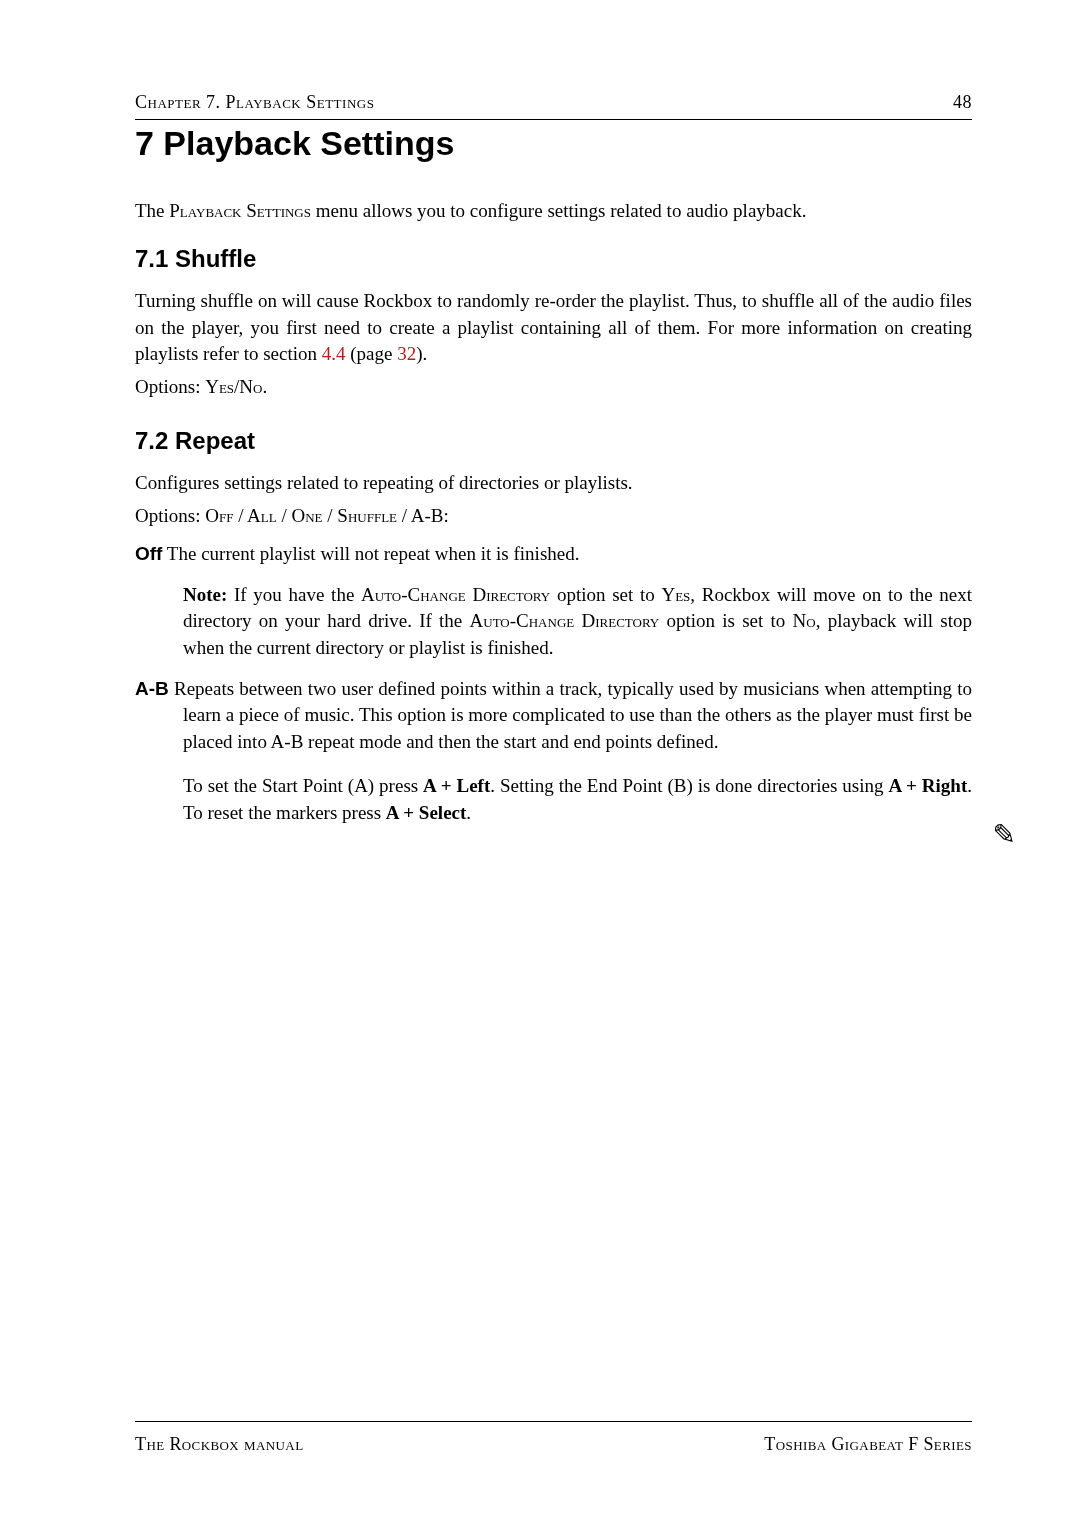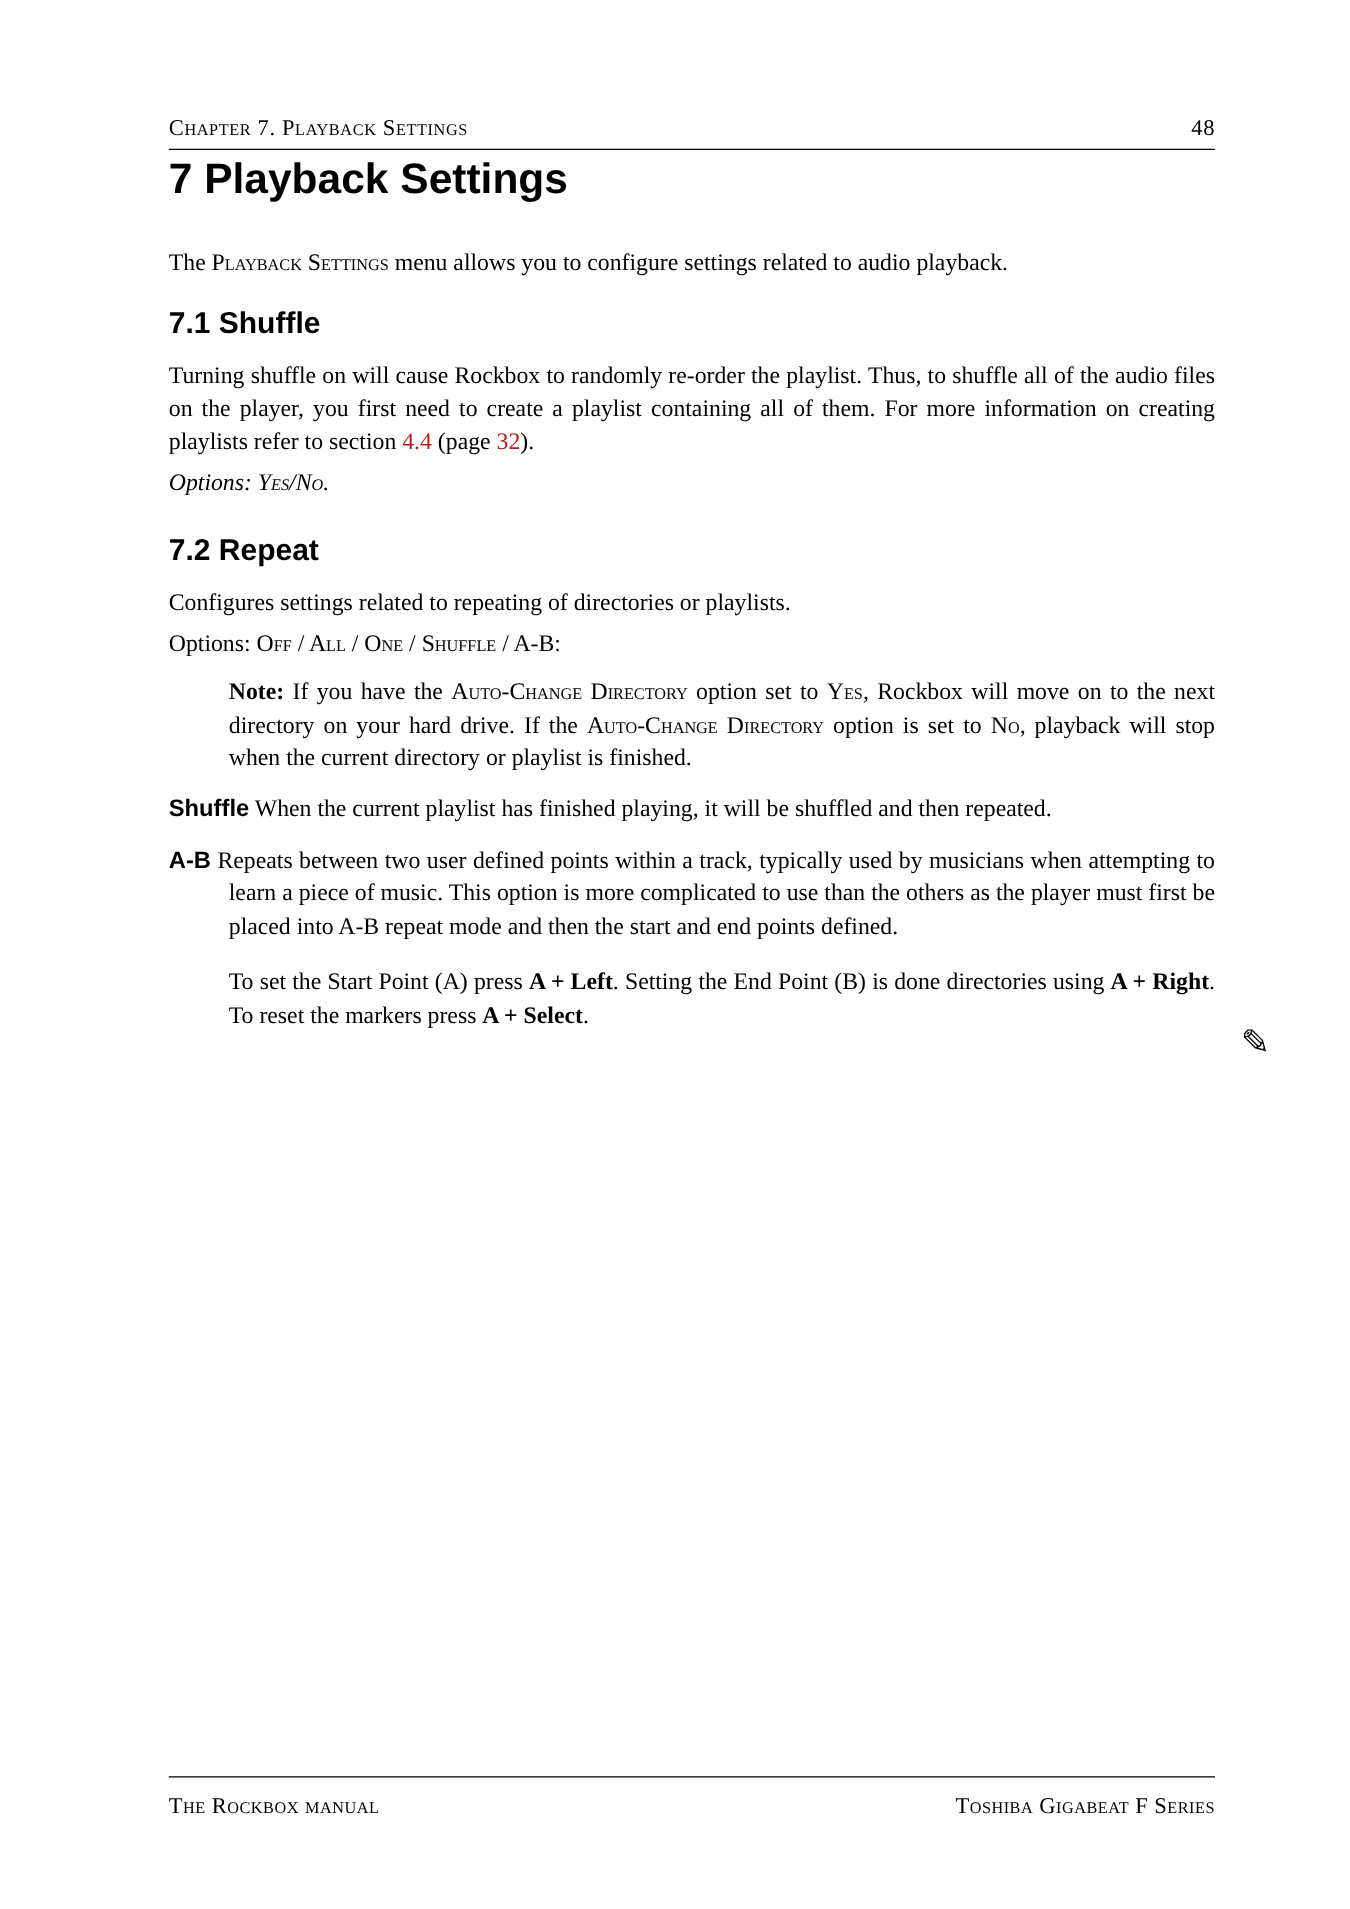--- a/index.html
+++ b/index.html
@@ -31,21 +31,21 @@
   }
   .intro { margin-bottom: 28px; }
   .section-title {
     font-family: Liberation Sans, sans-serif;
     font-weight: bold;
     font-size: 24px;
     margin-top: 18px;
     margin-bottom: 12px;
   }
   .para { text-align: justify; margin-bottom: 6px; }
-  .para-last { margin-bottom: 24px; font-style: italic; }
+  .para-last { margin-bottom: 24px; }
   .sc { font-variant: small-caps; }
   .dl { margin-top: 12px; }
   .dt {
     font-family: Arial, Helvetica, sans-serif;
     font-weight: bold;
     display: inline;
   }
   .dd-inline { display: inline; }
   .item { text-align: justify; margin-bottom: 14px; }
   .item-indented { padding-left: 48px; text-align: justify; }
@@ -101,30 +101,30 @@
 </p>
 
 <h2 class="section-title">7.2 Repeat</h2>
 <p class="para">Configures settings related to repeating of directories or playlists.</p>
 <p class="para">
   <span>Options: </span><span class="sc">Off / All / One / Shuffle</span><span> / A-B:</span>
 </p>
 
 <div class="dl">
 
+  <div class="item item-hang">
+    <span class="dt">Off</span><span class="dd-inline"> The current playlist will not repeat when it is finished.</span>
+  </div>
 
   <div class="note">
     <span class="note-bold">Note:</span><span> If you have the </span><span class="sc">Auto-Change Directory</span><span> option set to </span><span class="sc">Yes</span><span>, Rockbox will move on to the next directory on your hard drive. If the </span><span class="sc">Auto-Change Directory</span><span> option is set to </span><span class="sc">No</span><span>, playback will stop when the current directory or playlist is finished.</span>
   </div>
 
 
 
-  <div class="item item-hang">
-    <span class="dt">Shuffle</span><span class="dd-inline"> When the current playlist has finished playing, it will be shuffled and then repeated.</span>
-  </div>
 
   <div class="item item-hang">
     <span class="dt">A-B</span><span class="dd-inline"> Repeats between two user defined points within a track, typically used by musicians when attempting to learn a piece of music. This option is more complicated to use than the others as the player must first be placed into A-B repeat mode and then the start and end points defined.</span>
   </div>
 
   <div class="item-indented" style="margin-top:18px;">
     <span>To set the Start Point (A) press </span><b>A + Left</b><span>. Setting the End Point (B) is done directories using </span><b>A + Right</b><span>. To reset the markers press </span><b>A + Select</b><span>.</span>
   </div>
 
 </div>

